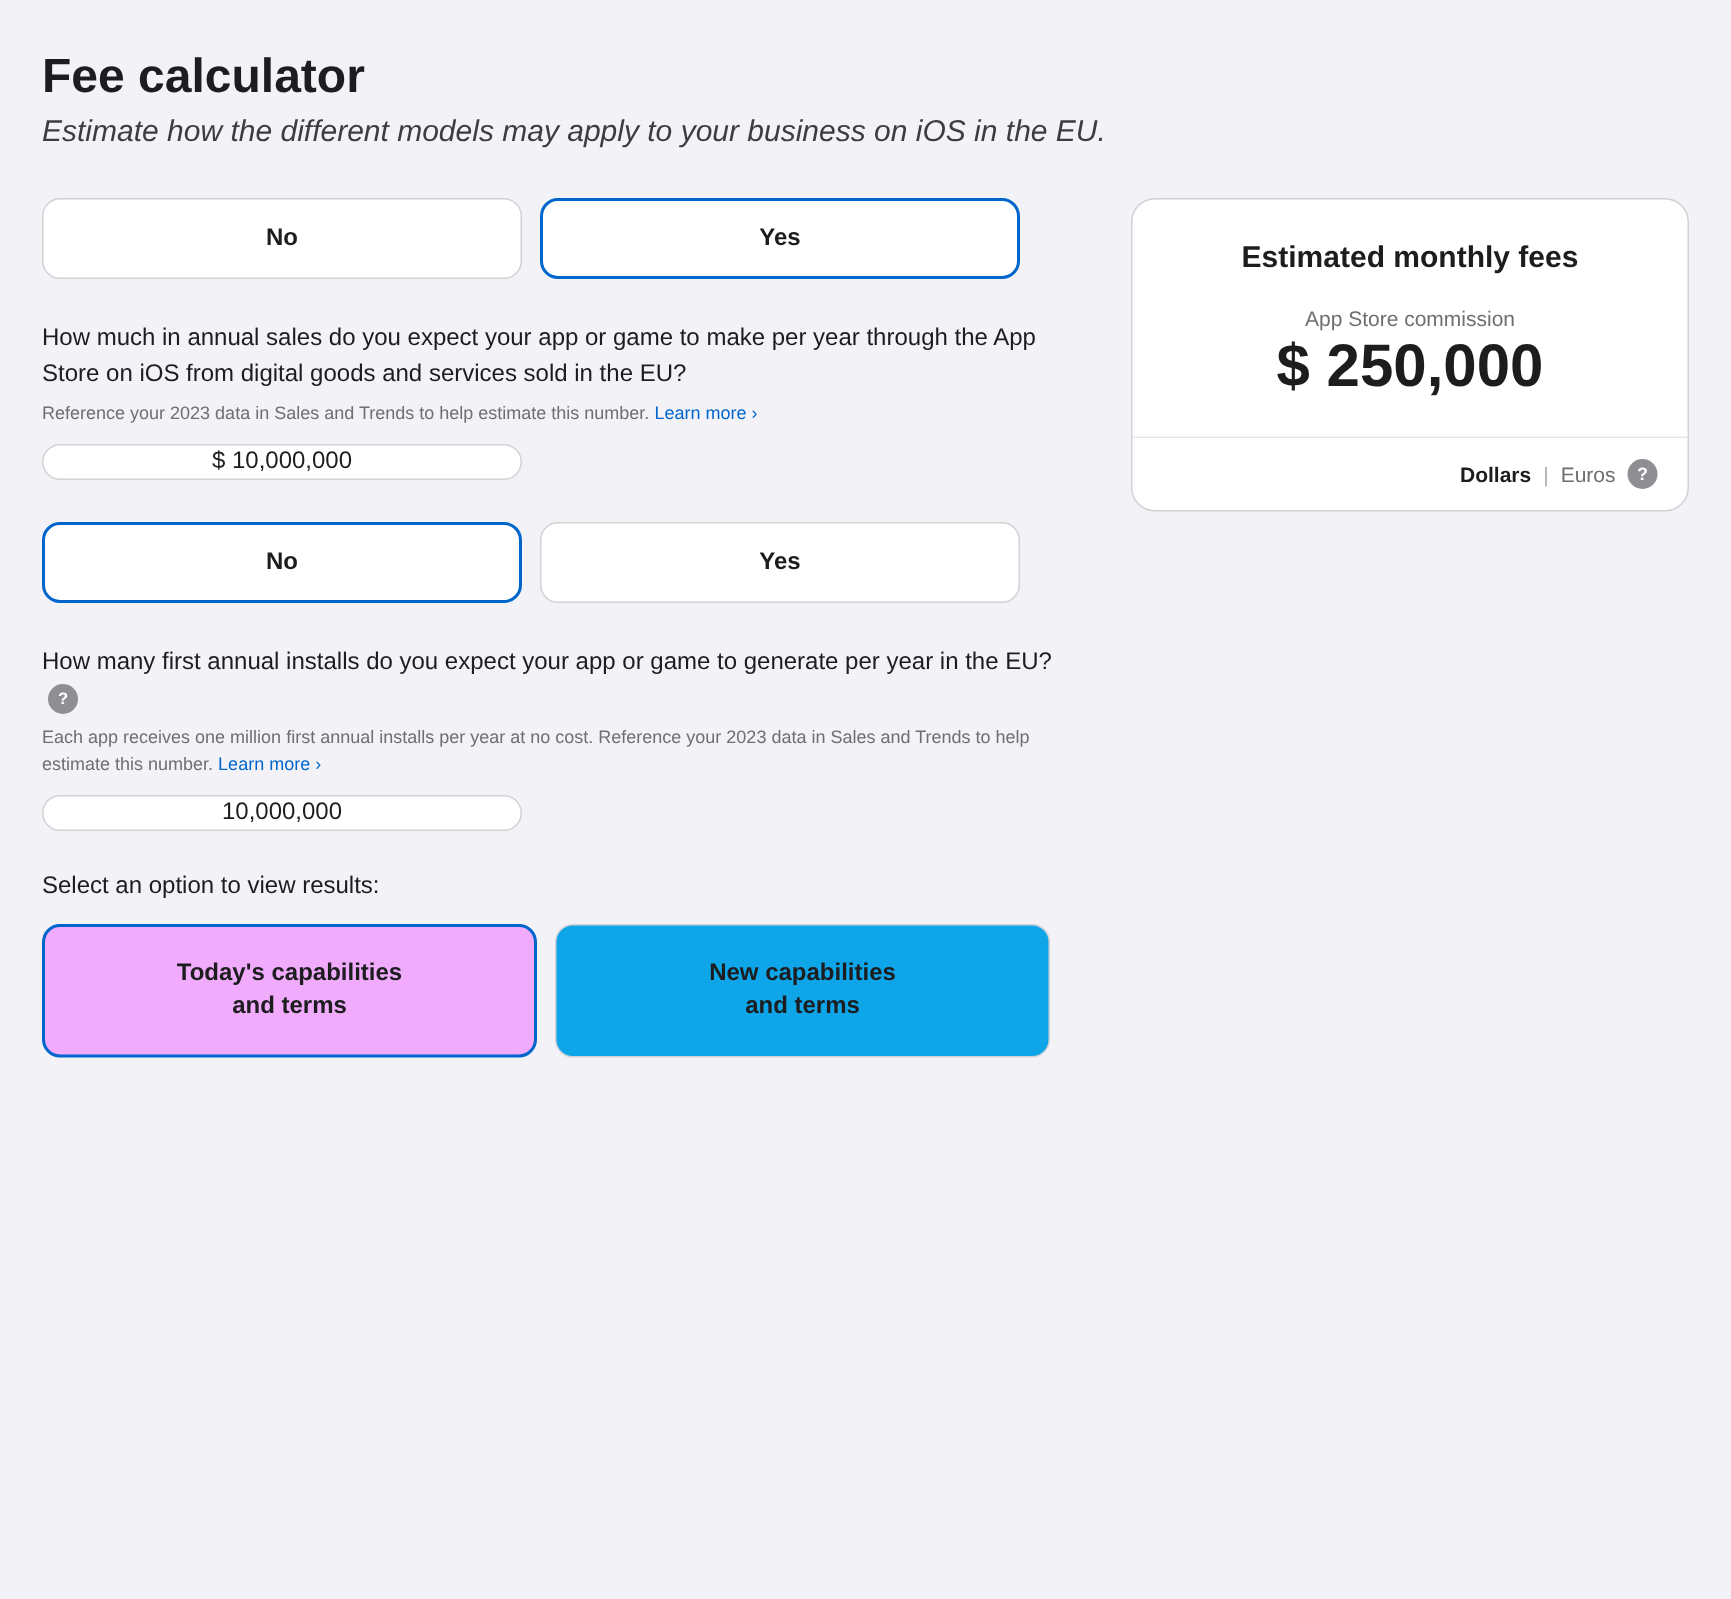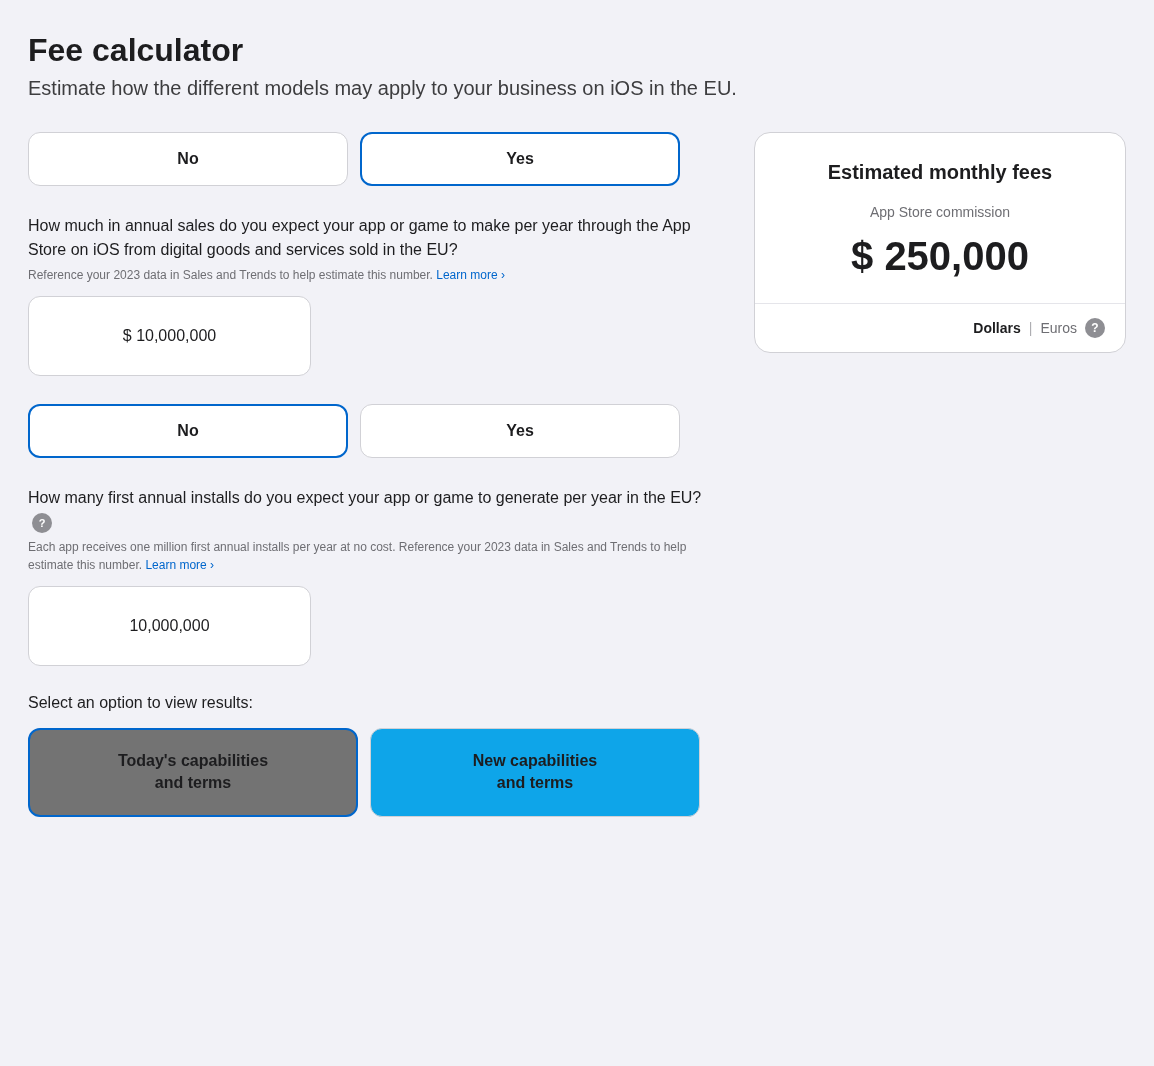--- a/index.html
+++ b/index.html
@@ -22,20 +22,21 @@
       font-weight: 700;
       color: #1d1d1f;
       margin-bottom: 8px;
     }
 
     .page-subtitle {
       font-size: 20px;
       font-weight: 500;
       color: #3d3d3f;
       margin-bottom: 32px;
+      font-style: italic;
     }
 
     .main-layout {
       display: flex;
       gap: 32px;
       align-items: flex-start;
     }
 
     .left-panel {
       flex: 1;
@@ -94,22 +95,22 @@
     .toggle-btn.active {
       border: 2px solid #0066cc;
       background: #ffffff;
     }
 
     .text-input-wrapper {
       display: inline-block;
     }
 
     .text-input {
-      width: 283px;
-      padding: 30px 16px;
+      width: 320px;
+      padding: 2px 16px;
       border-radius: 12px;
       border: 1.5px solid #d1d1d6;
       background: #ffffff;
       font-size: 16px;
       color: #1d1d1f;
       text-align: center;
       outline: none;
     }
 
     .estimated-fees-card {
@@ -129,21 +130,21 @@
       color: #1d1d1f;
       margin-bottom: 20px;
       text-align: center;
     }
 
     .fees-label {
       font-size: 14px;
       color: #6e6e73;
       font-weight: 500;
       text-align: center;
-      margin-bottom: 14px;
+      margin-bottom: 2px;
     }
 
     .fees-amount {
       font-size: 40px;
       font-weight: 700;
       color: #1d1d1f;
       text-align: center;
     }
 
     .fees-footer {
@@ -225,21 +226,21 @@
       font-weight: 700;
       color: #1d1d1f;
       cursor: pointer;
       text-align: center;
       line-height: 1.4;
       transition: border-color 0.15s;
     }
 
     .view-option-btn.active {
       border: 2px solid #0066cc;
-      background: #737373;
+      background: #f0abfc;
     }
   </style>
 </head>
 <body>
 
 <h1 class="page-title">Fee calculator</h1>
 <p class="page-subtitle">Estimate how the different models may apply to your business on iOS in the EU.</p>
 
 <div class="main-layout">
   <div class="left-panel">

